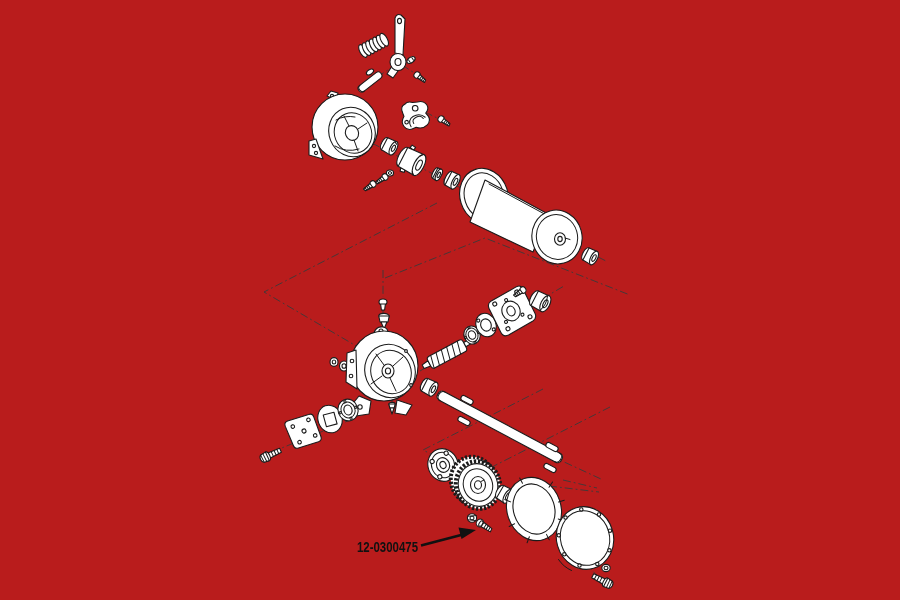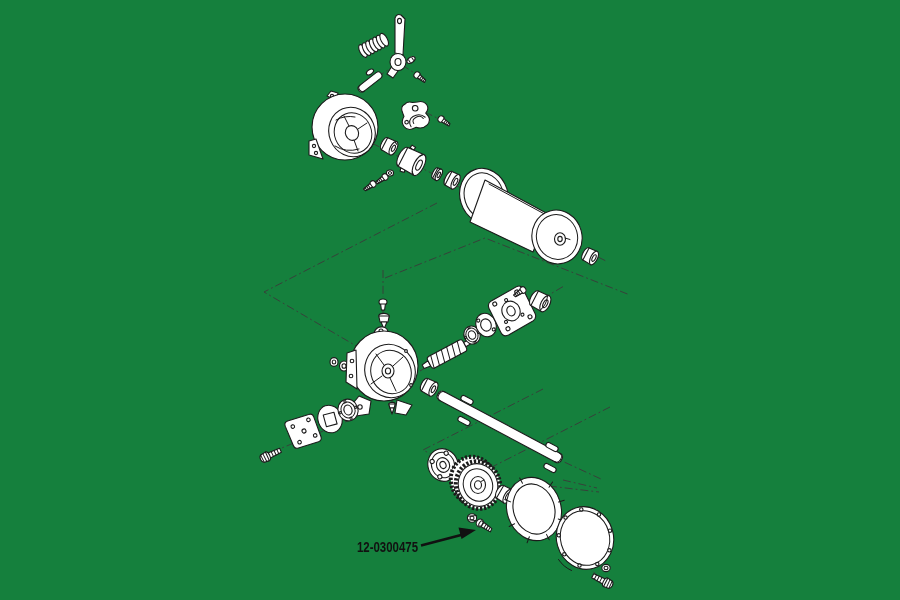--- a/index.html
+++ b/index.html
@@ -1,17 +1,17 @@
 <!DOCTYPE html>
 <html><head>
 <meta charset="utf-8">
 <style>
   html,body { margin:0; padding:0; background:#ffffff; }
   .stage {
-    position:relative; width:900px; height:600px; background:#15803d;
+    position:relative; width:900px; height:600px; background:#b91c1c;
     font-family:"Liberation Sans", sans-serif; overflow:hidden;
   }
   svg { position:absolute; inset:0; }
   
   .p { fill:#ffffff; stroke:#1b1b1b; stroke-width:1.1; stroke-linejoin:round; stroke-linecap:round; }
   
   .l { fill:none; stroke:#1b1b1b; stroke-width:1; stroke-linejoin:round; stroke-linecap:round; }
   
   .d { fill:none; stroke:#3a3a3a; stroke-width:0.9; stroke-dasharray:8 3 1.8 3; }
   

